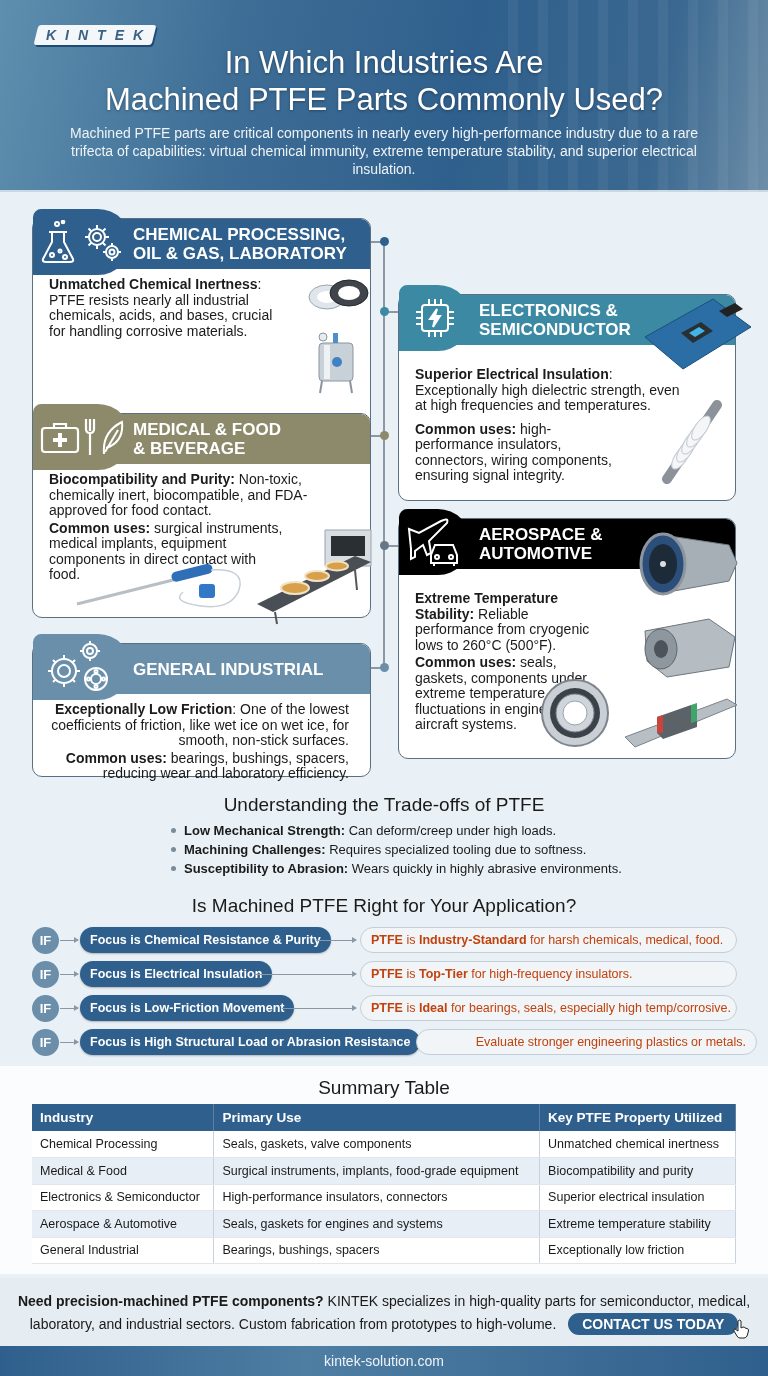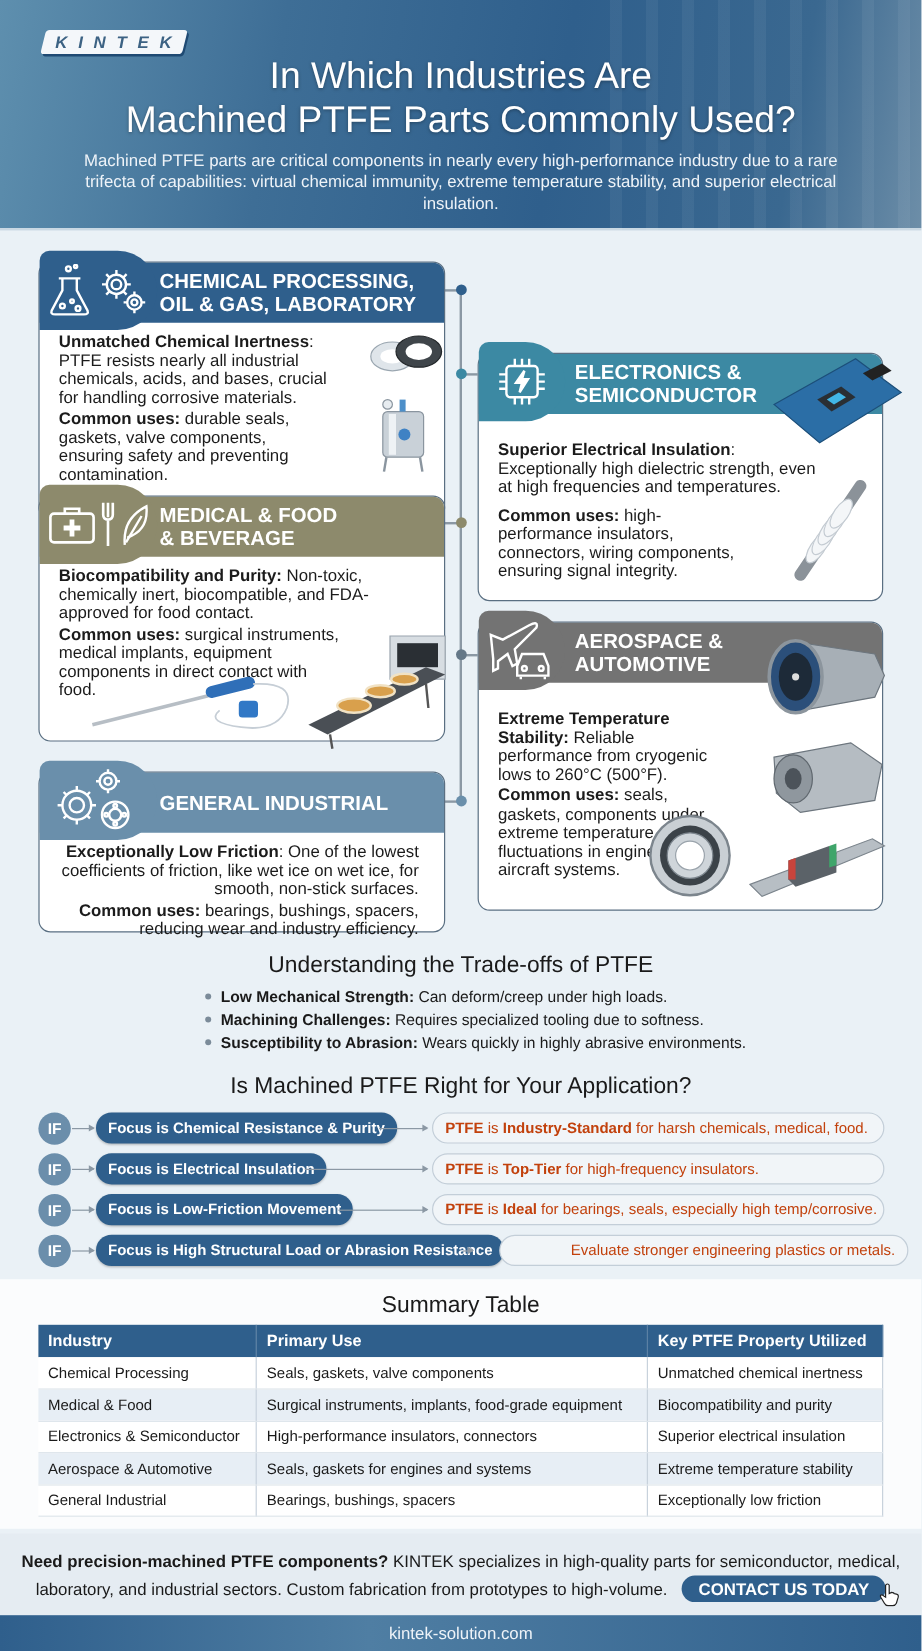--- a/index.html
+++ b/index.html
@@ -57,21 +57,21 @@
     display: flex; align-items: center; justify-content: center; gap: 4px;
   }
   .card-body { padding: 8px 14px 0 16px; font-size: 14px; line-height: 15.5px; color: #1b1b1b; }
   .card-body p { margin-bottom: 2px; }
   .card-body b { font-weight: bold; }
 
   .c-chem .card-head, .c-chem .icon-bubble { background: #2f5f8c; }
   .c-med .card-head, .c-med .icon-bubble { background: #8d8a6c; }
   .c-gen .card-head, .c-gen .icon-bubble { background: #6a8fab; }
   .c-elec .card-head, .c-elec .icon-bubble { background: #3c89a3; }
-  .c-aero .card-head, .c-aero .icon-bubble { background: #737373; align-items: center; }
+  .c-aero .card-head, .c-aero .icon-bubble { background: #000000; align-items: center; }
 
   .illus { position: absolute; }
 
   
   .tl-line { position: absolute; left: 383px; top: 241px; width: 2px; height: 428px; background: #8b98a4; }
   .tl-dot { position: absolute; width: 9px; height: 9px; border-radius: 50%; left: 379.5px; }
   .tl-conn { position: absolute; height: 1.5px; background: #8b98a4; }
 
   
   .section-title {
@@ -185,21 +185,20 @@
         <path d="M32 23v3M32 38v3M23 32h3M38 32h3"></path>
       </svg>
     </div>
     <div>
       <span>CHEMICAL PROCESSING,</span><br>
       <span>OIL &amp; GAS, LABORATORY</span>
     </div>
   </div>
   <div class="card-body" style="width:255px;">
     <p><b>Unmatched Chemical Inertness</b><span>: PTFE resists nearly all industrial chemicals, acids, and bases, crucial for handling corrosive materials.</span></p>
-    <p><b>Common uses:</b><span> durable seals, gaskets, valve components, ensuring safety and preventing contamination.</span></p>
   </div>
   <svg class="illus" style="left:274px;top:56px;" width="64" height="40" viewBox="0 0 64 40">
     <ellipse cx="20" cy="22" rx="18" ry="12" fill="#dfe5ea" stroke="#9aa6b0" stroke-width="1"></ellipse>
     <ellipse cx="20" cy="22" rx="10" ry="6" fill="#fff"></ellipse>
     <ellipse cx="42" cy="18" rx="19" ry="13" fill="#3f454a" stroke="#23272a"></ellipse>
     <ellipse cx="42" cy="18" rx="11" ry="7" fill="#fff"></ellipse>
   </svg>
   <svg class="illus" style="left:278px;top:110px;" width="52" height="66" viewBox="0 0 52 66">
     <rect x="8" y="14" width="34" height="38" rx="4" fill="#c9d1d8" stroke="#8a959f"></rect>
     <rect x="13" y="16" width="6" height="34" fill="#eef2f5"></rect>
@@ -269,21 +268,21 @@
         <circle cx="52" cy="32.5" r="1.5"></circle>
           <circle cx="59.5" cy="40" r="1.5"></circle>
           <circle cx="52" cy="47.5" r="1.5"></circle>
           <circle cx="44.5" cy="40" r="1.5"></circle>
       </svg>
     </div>
     <div>GENERAL INDUSTRIAL</div>
   </div>
   <div class="card-body" style="width:330px;text-align:right;">
     <p><b>Exceptionally Low Friction</b><span>: One of the lowest coefficients of friction, like wet ice on wet ice, for smooth, non-stick surfaces.</span></p>
-    <p><b>Common uses:</b><span> bearings, bushings, spacers, reducing wear and industry efficiency.</span></p>
+    <p><b>Common uses:</b><span> bearings, bushings, spacers, reducing wear and laboratory efficiency.</span></p>
   </div>
 </div>
 
 <div class="card c-elec" style="left:398px;top:294px;width:338px;height:207px;">
   <div class="card-head">
     <div class="icon-bubble" style="width:72px;">
       <svg width="46" height="46" viewBox="0 0 46 46" fill="none" stroke="#fff" stroke-width="2">
         <rect x="10" y="10" width="26" height="26" rx="3"></rect>
         <path d="M17 4v6M23 4v6M29 4v6M17 36v6M23 36v6M29 36v6M4 17h6M4 23h6M4 29h6M36 17h6M36 23h6M36 29h6"></path>
         <path d="M25 14 L18 24 H23 L21 32 L28 21 H23 Z" fill="#fff"></path>

